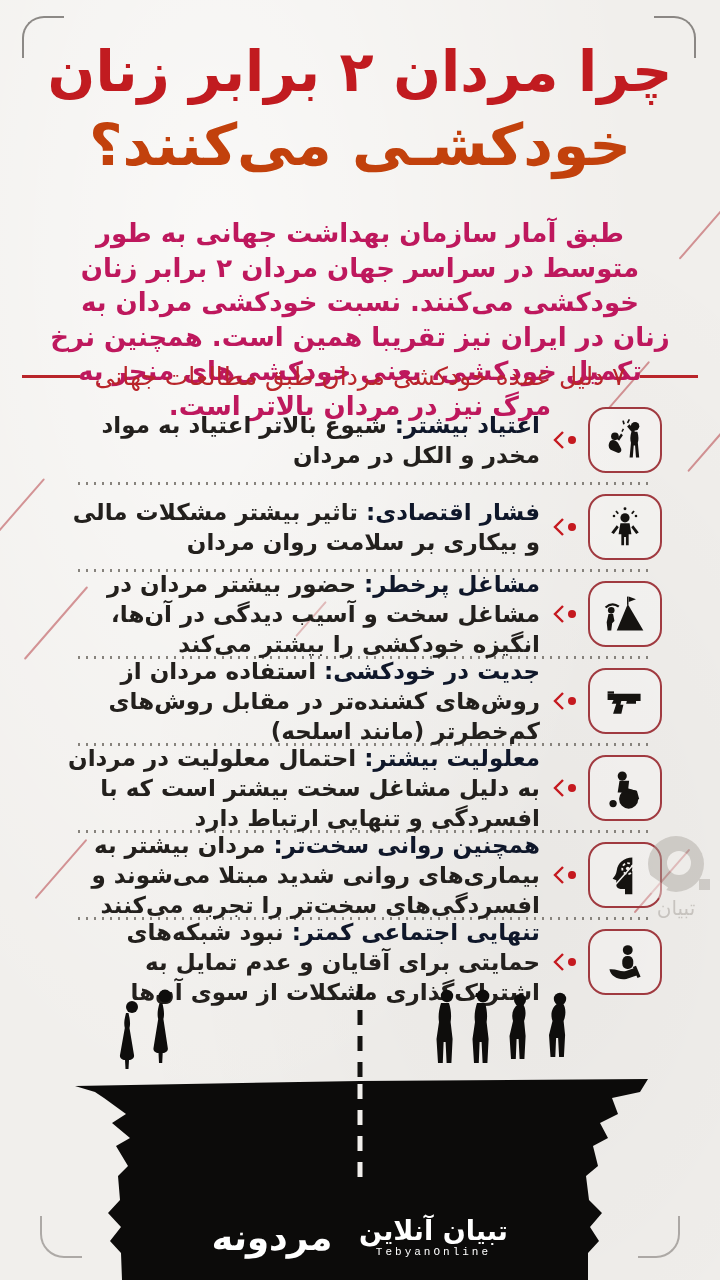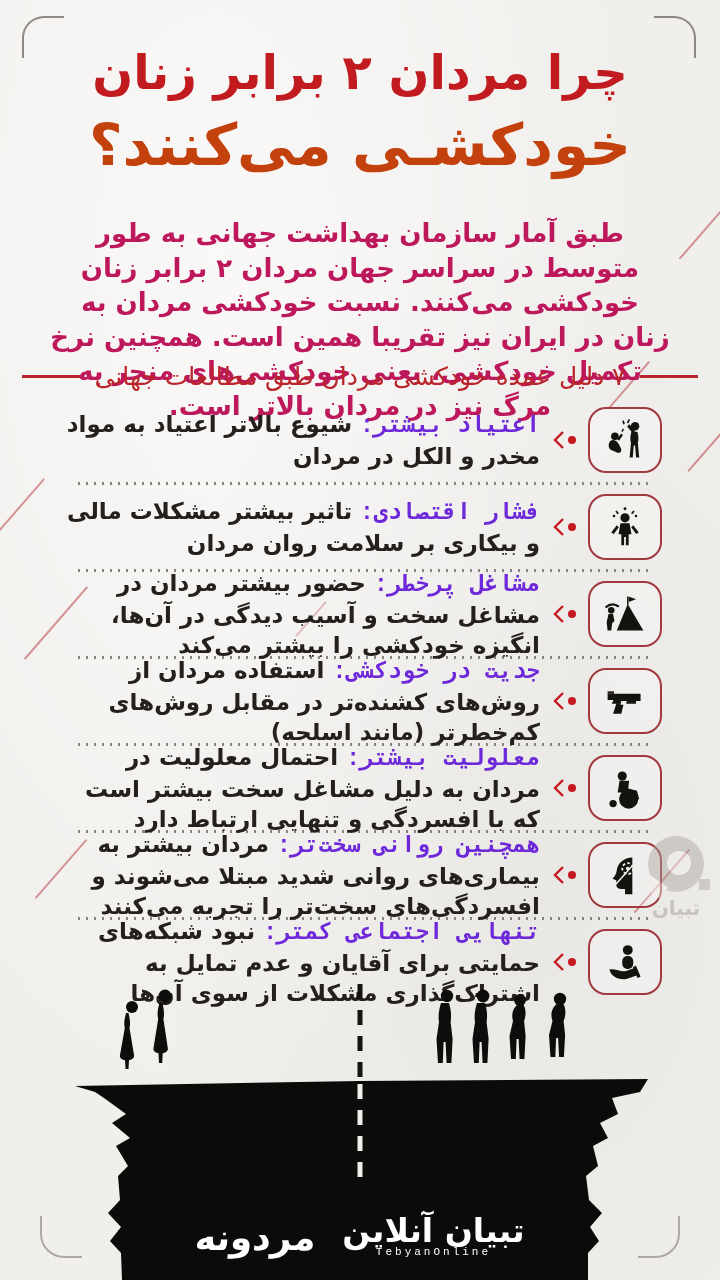--- a/index.html
+++ b/index.html
@@ -15,56 +15,56 @@
   
   .corner{position:absolute;width:40px;height:40px;opacity:.65;}
   .corner.tl{top:16px;left:22px;border-top:2px solid #55514d;border-left:2px solid #55514d;border-top-left-radius:22px;}
   .corner.tr{top:16px;right:24px;border-top:2px solid #55514d;border-right:2px solid #55514d;border-top-right-radius:22px;}
   .corner.bl{bottom:22px;left:40px;border-bottom:2px solid #8a8581;border-left:2px solid #8a8581;border-bottom-left-radius:24px;}
   .corner.br{bottom:22px;right:40px;border-bottom:2px solid #8a8581;border-right:2px solid #8a8581;border-bottom-right-radius:24px;}
   
   .scratch{position:absolute;height:2px;background:#b23439;opacity:.5;transform:rotate(-49deg);border-radius:2px;}
   
   .title{width:100%;text-align:center;font-weight:900;letter-spacing:-1px;}
-  .title1{position:absolute;top:40px;font-size:48px;line-height:64px;color:#c11b20;}
+  .title1{position:absolute;top:40px;font-size:56px;line-height:64px;color:#c11b20;}
   .title2{position:absolute;top:112px;font-size:58px;line-height:66px;color:#c2410c;}
   .intro{
     position:absolute;top:190px;left:50px;right:50px;
     font-size:26px;line-height:34.5px;font-weight:700;color:#be185d;text-align:center;
   }
   .section-head{
     position:absolute;top:362px;left:0;right:0;
     display:flex;align-items:center;justify-content:center;gap:14px;
   }
   .section-head .dash{width:58px;height:2.5px;background:#b9252a;}
   .section-title{font-size:25px;font-weight:400;color:#b9252a;}
   
   .reasons{position:absolute;top:398px;left:0;right:0;}
   .reason{height:84px;display:flex;align-items:center;padding:0 58px 0 58px;}
   .icon-box{
     flex:0 0 auto;width:70px;height:62px;border:2.5px solid #a03a40;border-radius:18px;
     display:flex;align-items:center;justify-content:center;background:rgba(255,255,255,.25);
   }
   .bullet{flex:0 0 auto;margin:0 8px 0 10px;display:flex;align-items:center;}
   .rtext{flex:1 1 auto;font-size:23px;line-height:30px;font-weight:700;text-align:right;color:#23201d;}
-  .rlabel{color:#6d28d9;font-weight:900;font-family:Liberation Mono, monospace;}
+  .rlabel{color:#0f172a;font-weight:900;}
   .sep{height:3px;margin:0 72px;background:repeating-linear-gradient(to left,#87837d 0 2.5px,transparent 2.5px 8px);}
   
   .watermark{position:absolute;top:836px;left:636px;width:80px;text-align:center;opacity:.45;}
   .wm-circle{position:relative;width:56px;height:56px;border-radius:50%;background:#a9a49d;margin:0 auto;}
   .wm-circle .hole{position:absolute;top:15px;left:19px;width:24px;height:24px;border-radius:50%;background:#f1efec;}
   .wm-circle .notch{position:absolute;bottom:-2px;left:-4px;width:22px;height:14px;background:#f1efec;transform:rotate(35deg);}
   .wm-circle .dot{position:absolute;bottom:2px;right:-6px;width:11px;height:11px;background:#a9a49d;}
-  .wm-text{font-size:20px;font-weight:700;color:#9b968f;margin-top:4px;}
+  .wm-text{font-size:20px;font-weight:400;color:#9b968f;margin-top:4px;}
   
   .illustration{position:absolute;top:980px;left:0;width:720px;height:300px;}
   
   .logos{position:absolute;top:1216px;left:0;right:0;display:flex;justify-content:center;align-items:center;gap:26px;}
   .tebyan{display:flex;flex-direction:column;align-items:center;color:#fff;}
-  .tebyan-fa{font-size:33px;font-weight:900;line-height:30px;}
+  .tebyan-fa{font-size:27px;font-weight:900;line-height:30px;}
   .tebyan-en{font-size:11px;letter-spacing:3px;font-family:Liberation Mono, monospace;direction:ltr;}
   .mardooneh{font-size:36px;font-weight:900;color:#fff;transform:skewX(-4deg);letter-spacing:-1px;}
 </style>
 </head>
 <body>
 
 <div class="corner tl"></div>
 <div class="corner tr"></div>
 <div class="corner bl"></div>
 <div class="corner br"></div>

